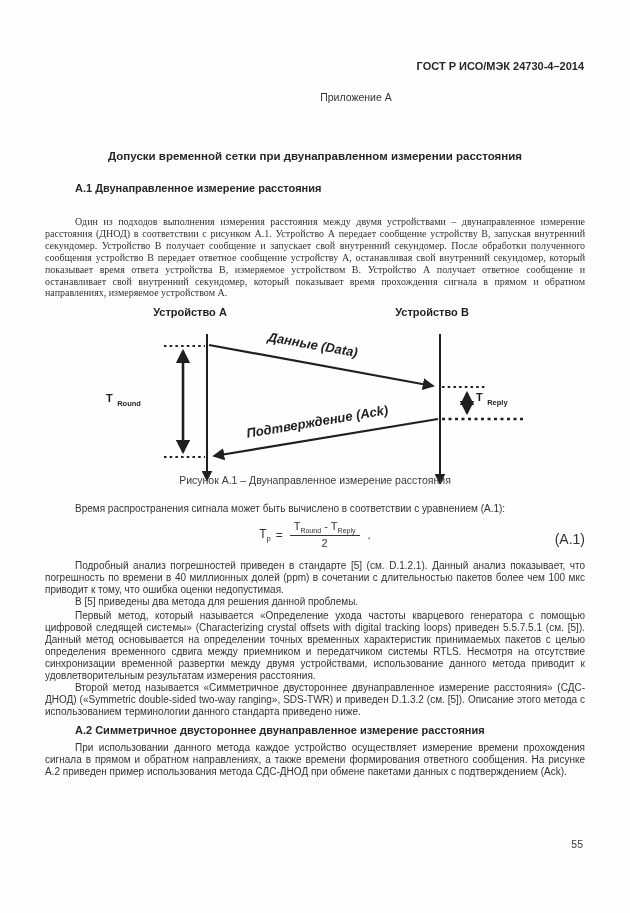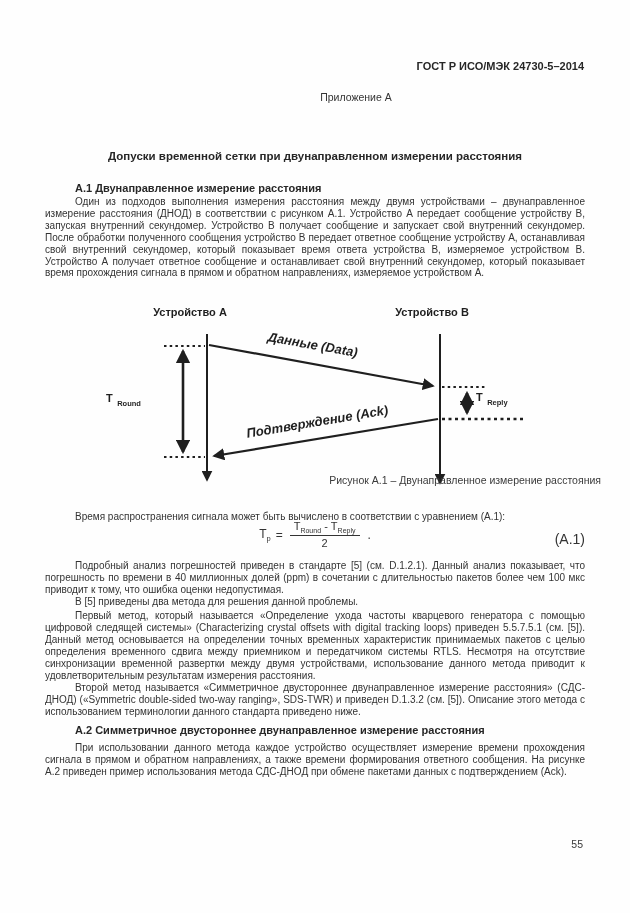--- a/index.html
+++ b/index.html
@@ -24,32 +24,32 @@
     font-size:11px;font-weight:bold;color:#272727;
   }
   .h-a1{top:182px;left:75px;}
   .h-a2{top:724px;left:75px;}
   .para{
     left:45px;width:540px;
     font-size:10px;line-height:11.9px;
     text-align:justify;text-indent:30px;
     color:#333;
   }
-  .p1{top:196px;}
-  .p2{top:503px;margin-top:8px;}
+  .p1{top:216px;font-family:Liberation Serif, serif;}
+  .p2{top:503px;}
   .p3{top:560px;}
   .p4{top:596px;}
   .p5{top:610px;}
   .p6{top:682px;}
   .p-a2{top:742px;}
   .page-number{top:838px;right:47px;font-size:10.5px;color:#3a3a3a;}
 
   
   .figure-wrap{top:304px;left:90px;width:480px;height:188px;text-align:center;}
-  .fig-caption{top:474px;left:61px;width:540px;text-align:right;font-size:10.5px;color:#3a3a3a;}
+  .fig-caption{top:474px;left:45px;width:540px;text-align:center;font-size:10.5px;color:#3a3a3a;}
 
   
   .equation-row{top:520px;left:45px;width:540px;height:36px;}
   .eq-group{
     position:absolute;left:0;right:0;top:0;
     display:flex;justify-content:center;align-items:center;gap:5px;
     font-size:12px;color:#333;
   }
   .eq-sub{font-size:7.5px;vertical-align:-3px;}
   .eq-frac{display:inline-flex;flex-direction:column;align-items:center;margin:0 2px;}
@@ -61,21 +61,21 @@
 
   svg text{fill:#1f1f1f;}
   .svg-device{font-size:11px;font-weight:bold;}
   .svg-msg{font-size:13px;font-weight:bold;font-style:italic;}
   .svg-t{font-size:11px;font-weight:bold;}
   .svg-t-sub{font-size:7.5px;font-weight:bold;}
 </style>
 </head>
 <body>
 
-<div class="abs doc-header">ГОСТ Р ИСО/МЭК 24730-5–2014</div>
+<div class="abs doc-header">ГОСТ Р ИСО/МЭК 24730-4–2014</div>
 
 <div class="abs annex-label">
   <div>Приложение А</div>
 </div>
 
 <div class="abs doc-title">Допуски временной сетки при двунаправленном измерении расстояния</div>
 
 <div class="abs sec-heading h-a1">А.1 Двунаправленное измерение расстояния</div>
 
 <div class="abs para p1">Один из подходов выполнения измерения расстояния между двумя устройствами – двунаправленное измерение расстояния (ДНОД) в соответствии с рисунком А.1. Устройство А передает сообщение устройству В, запуская внутренний секундомер. Устройство В получает сообщение и запускает свой внутренний секундомер. После обработки полученного сообщения устройство В передает ответное сообщение устройству А, останавливая свой внутренний секундомер, который показывает время ответа устройства В, измеряемое устройством В. Устройство А получает ответное сообщение и останавливает свой внутренний секундомер, который показывает время прохождения сигнала в прямом и обратном направлениях, измеряемое устройством А.</div>

